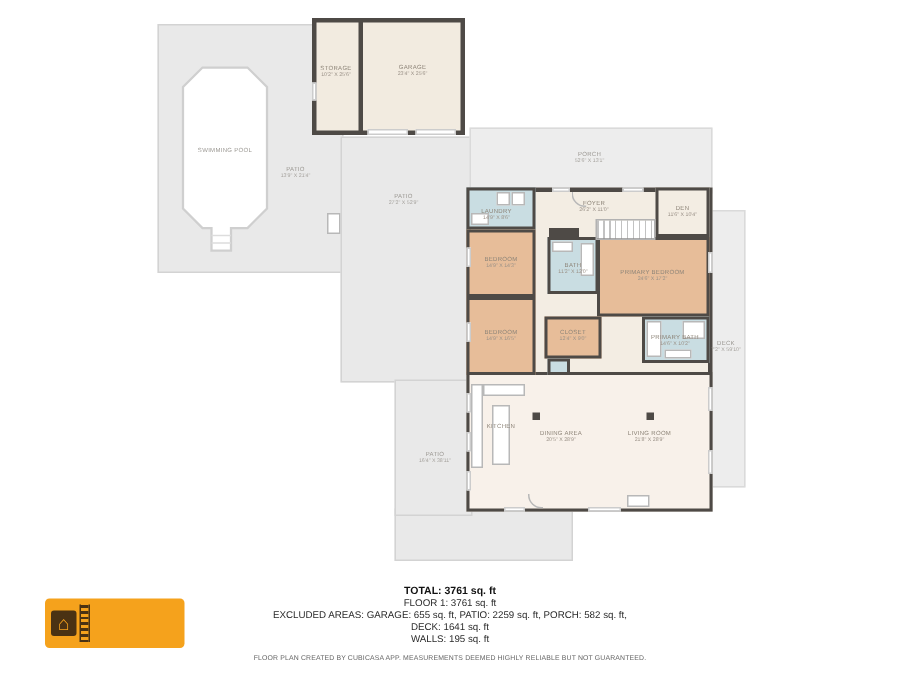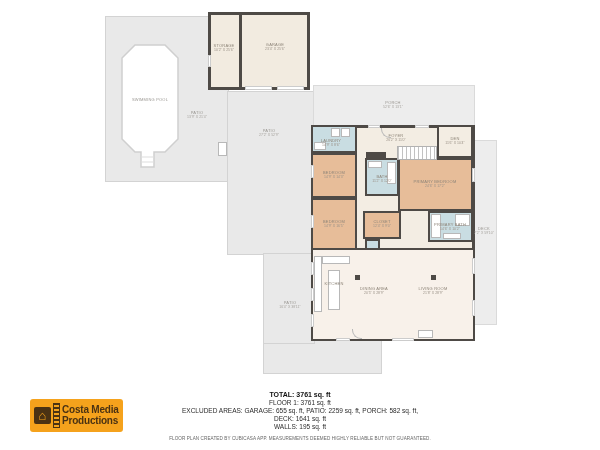--- a/index.html
+++ b/index.html
@@ -187,19 +187,15 @@
     <div>FLOOR 1: 3761 sq. ft</div>
     <div>EXCLUDED AREAS: GARAGE: 655 sq. ft, PATIO: 2259 sq. ft, PORCH: 582 sq. ft,</div>
     <div>DECK: 1641 sq. ft</div>
     <div>WALLS: 195 sq. ft</div>
   </div>
   <div class="disclaimer">FLOOR PLAN CREATED BY CUBICASA APP. MEASUREMENTS DEEMED HIGHLY RELIABLE BUT NOT GUARANTEED.</div>
 
   <div class="logo">
     <div class="logo-housebox">⌂</div>
     <div class="logo-strip"></div>
-    <div class="logo-text">
-      <div>Costa Media</div>
-      <div>Productions</div>
-    </div>
   </div>
 
 </div>
 
 </body></html>

